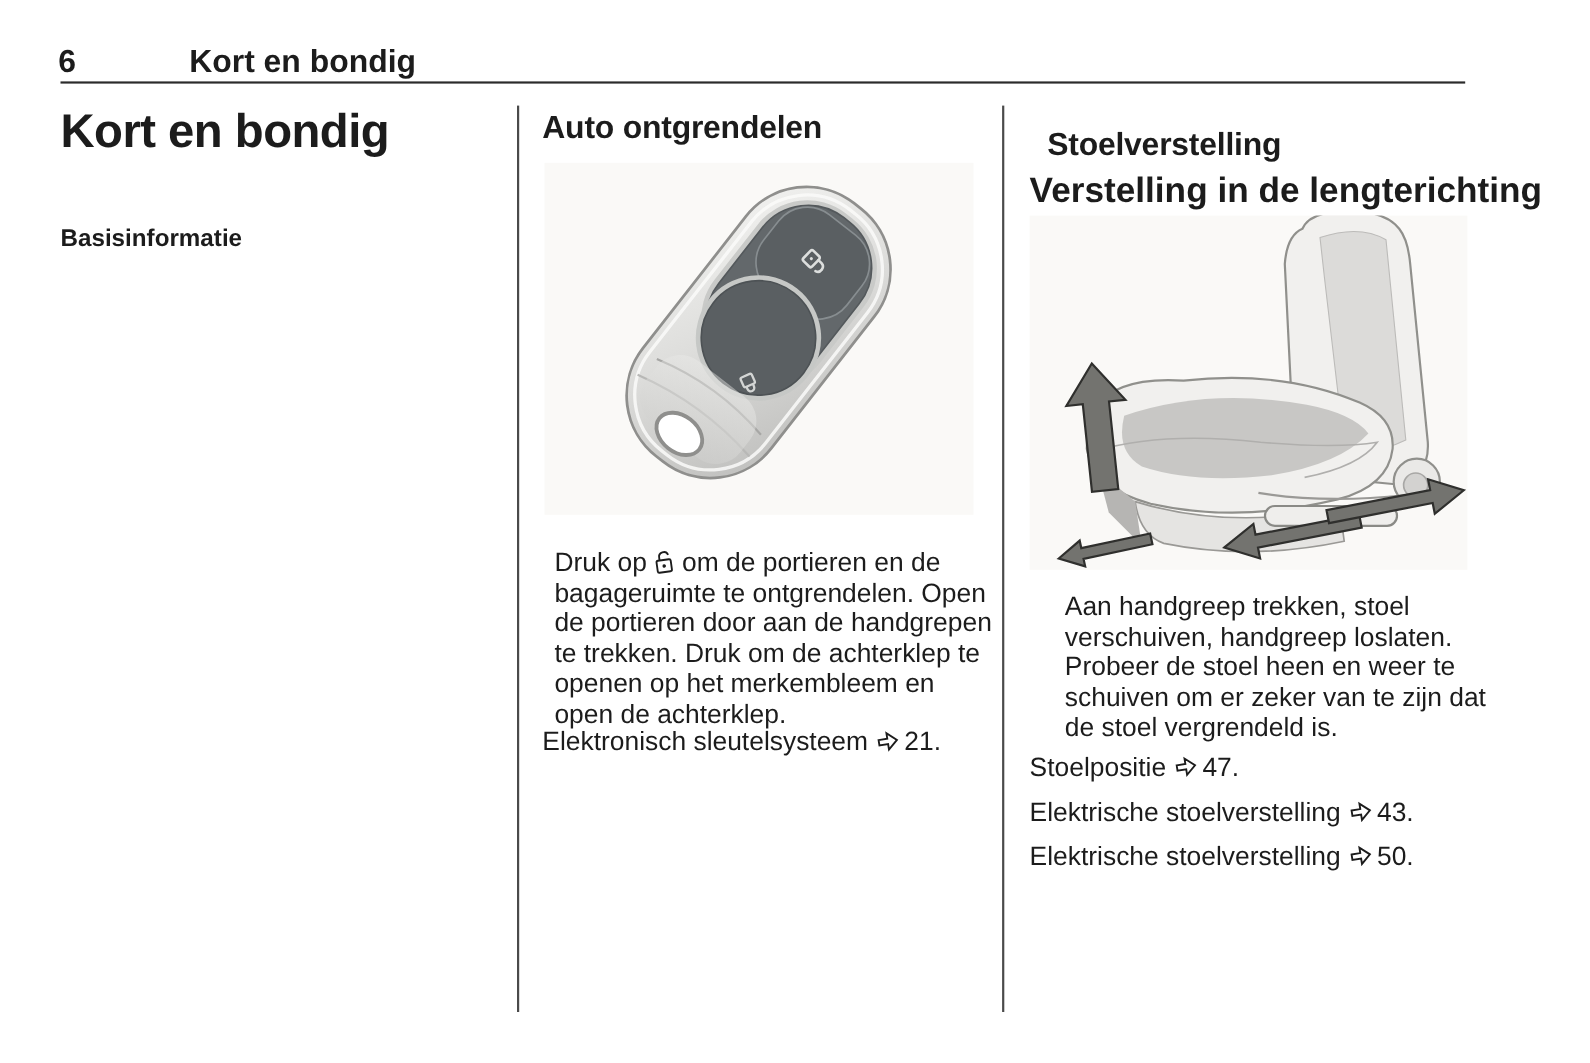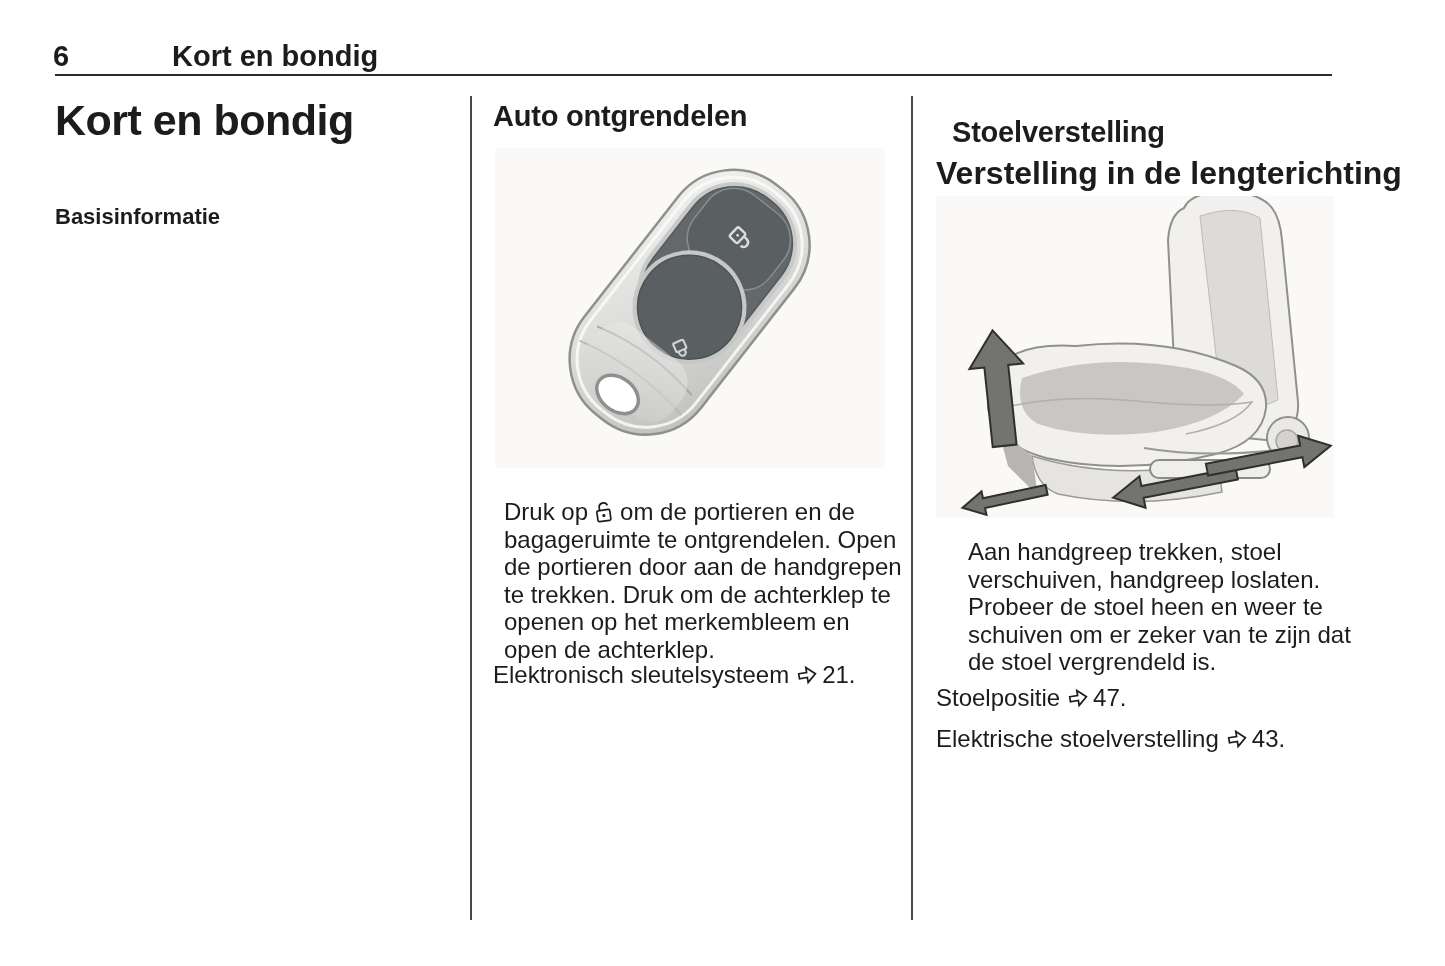--- a/index.html
+++ b/index.html
@@ -166,13 +166,18 @@
   <p class="ref-line">
     <span>Stoelpositie</span><svg class="ref-arrow" width="22" height="22" viewBox="0 0 22 22">
         <polygon transform="rotate(-9 11 11)" points="3,8.5 11,8.5 11,3.5 19.5,11 11,18.5 11,13.5 3,13.5" fill="#ffffff" stroke="#1c1c1c" stroke-width="1.7"></polygon>
       </svg><span>47.</span>
   </p>
   <p class="ref-line">
     <span>Elektrische stoelverstelling</span><svg class="ref-arrow" width="22" height="22" viewBox="0 0 22 22">
         <polygon transform="rotate(-9 11 11)" points="3,8.5 11,8.5 11,3.5 19.5,11 11,18.5 11,13.5 3,13.5" fill="#ffffff" stroke="#1c1c1c" stroke-width="1.7"></polygon>
       </svg><span>43.</span>
   </p>
+  <p class="ref-line">
+    <span>Elektrische stoelverstelling</span><svg class="ref-arrow" width="22" height="22" viewBox="0 0 22 22">
+        <polygon transform="rotate(-9 11 11)" points="3,8.5 11,8.5 11,3.5 19.5,11 11,18.5 11,13.5 3,13.5" fill="#ffffff" stroke="#1c1c1c" stroke-width="1.7"></polygon>
+      </svg><span>50.</span>
+  </p>
 </div>
 
 </body></html>

